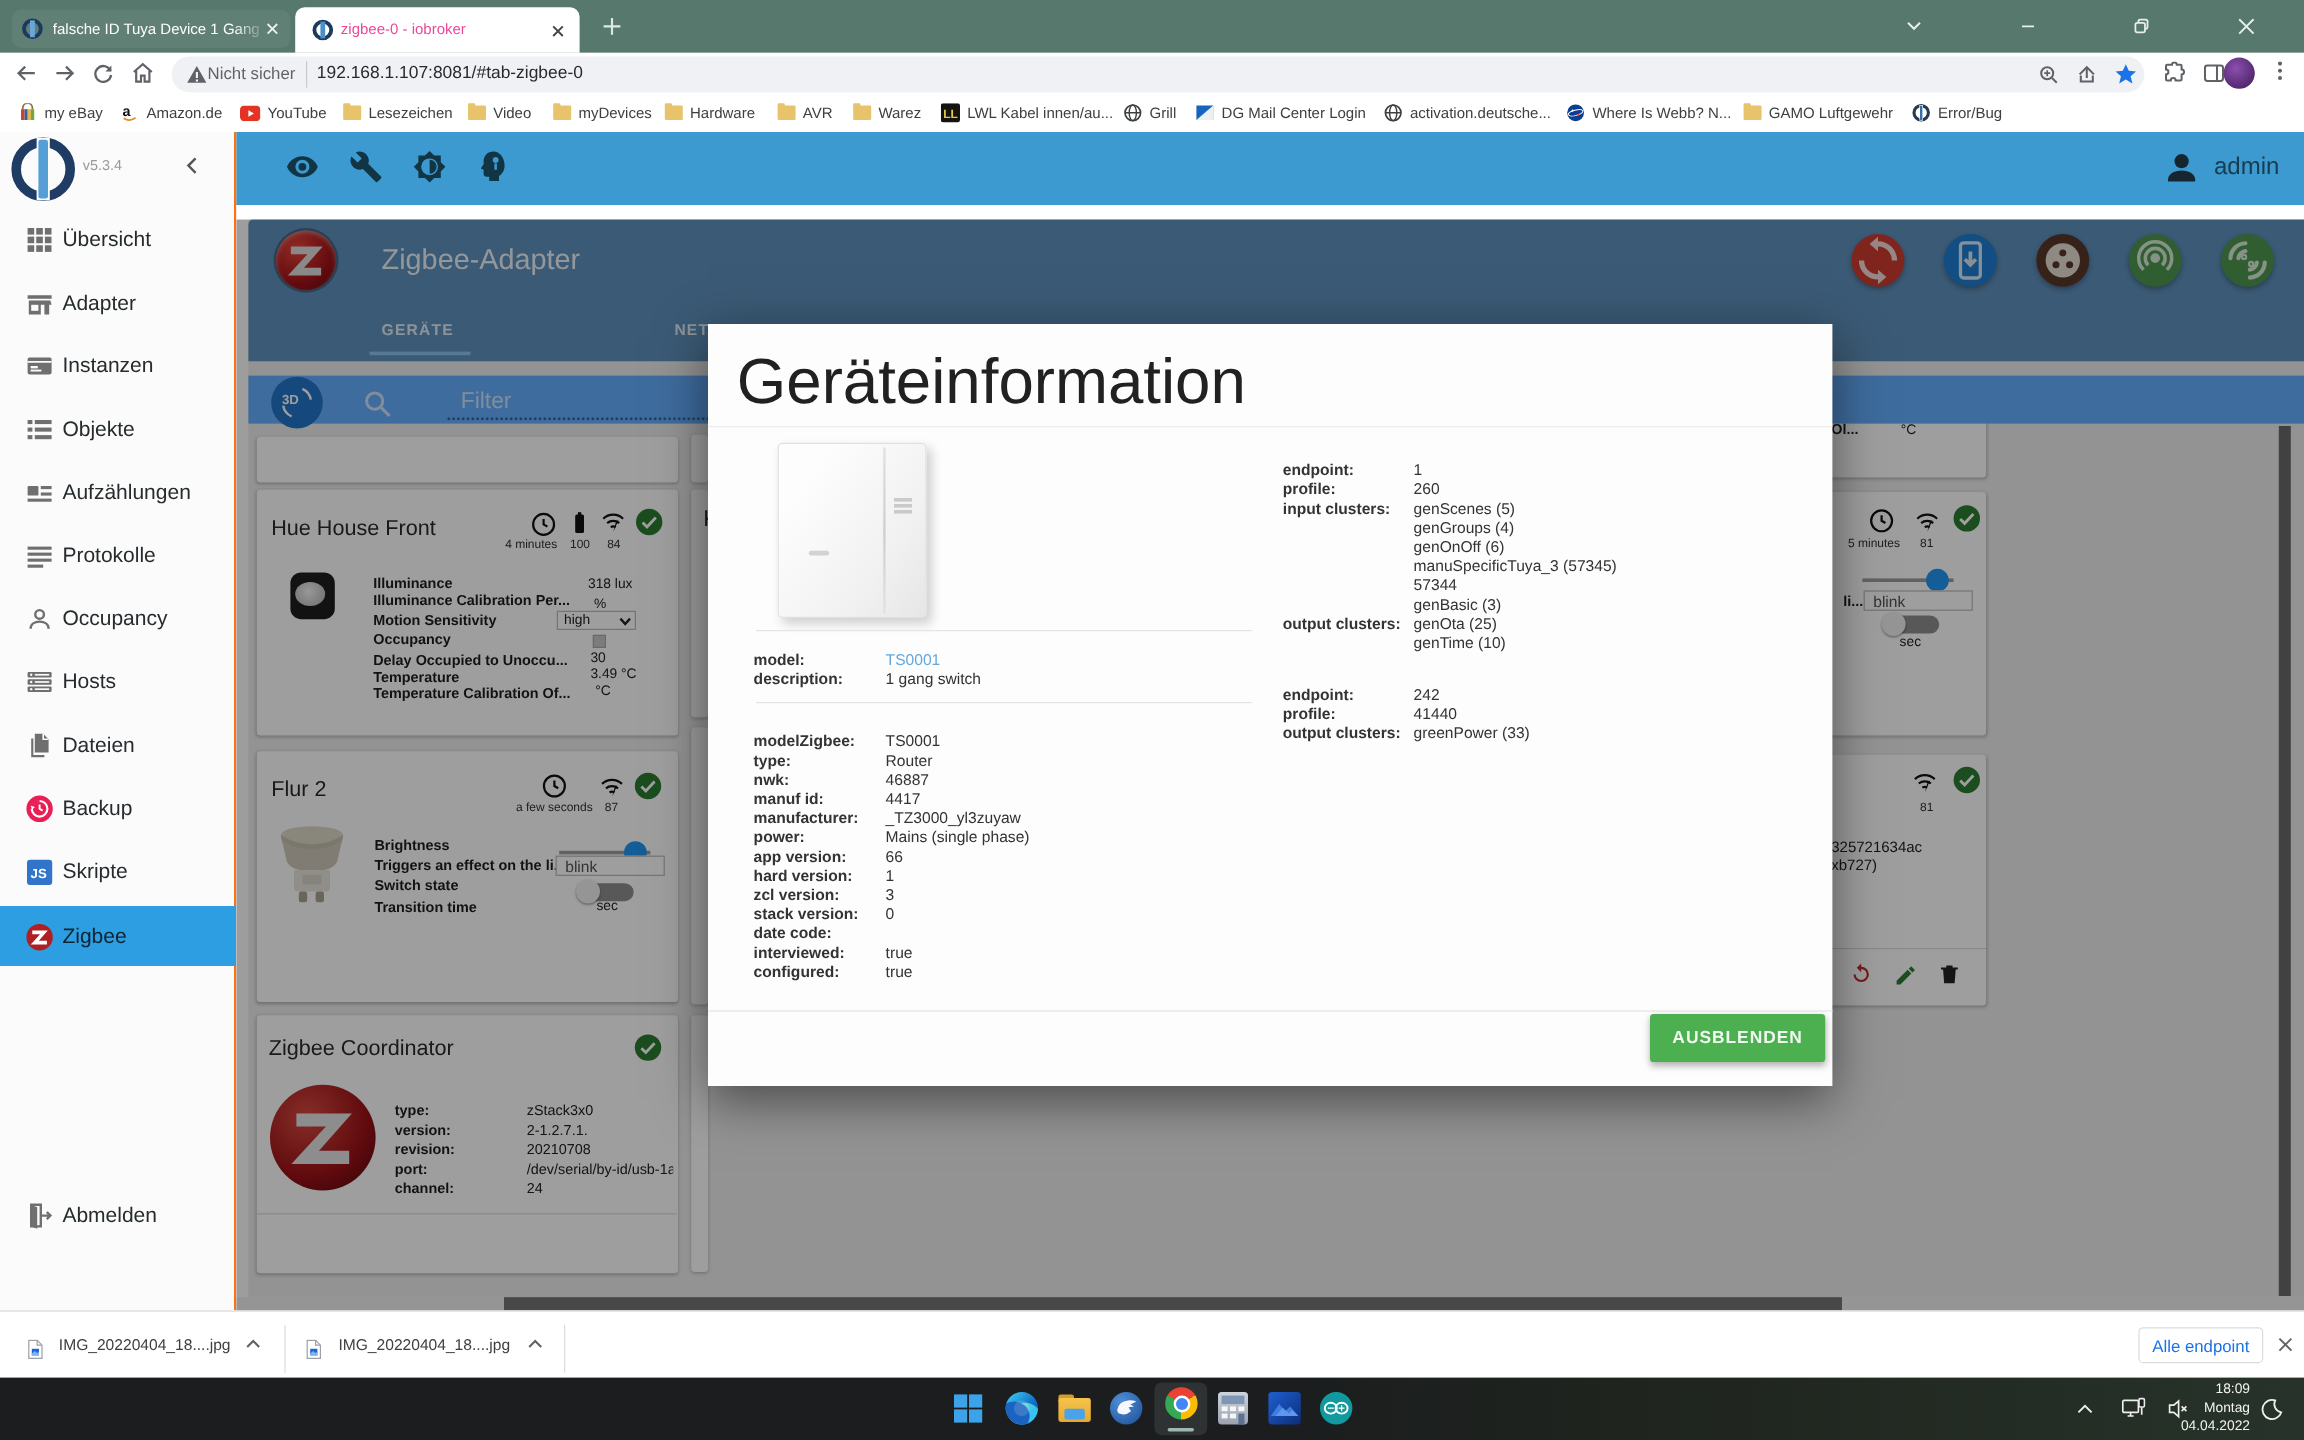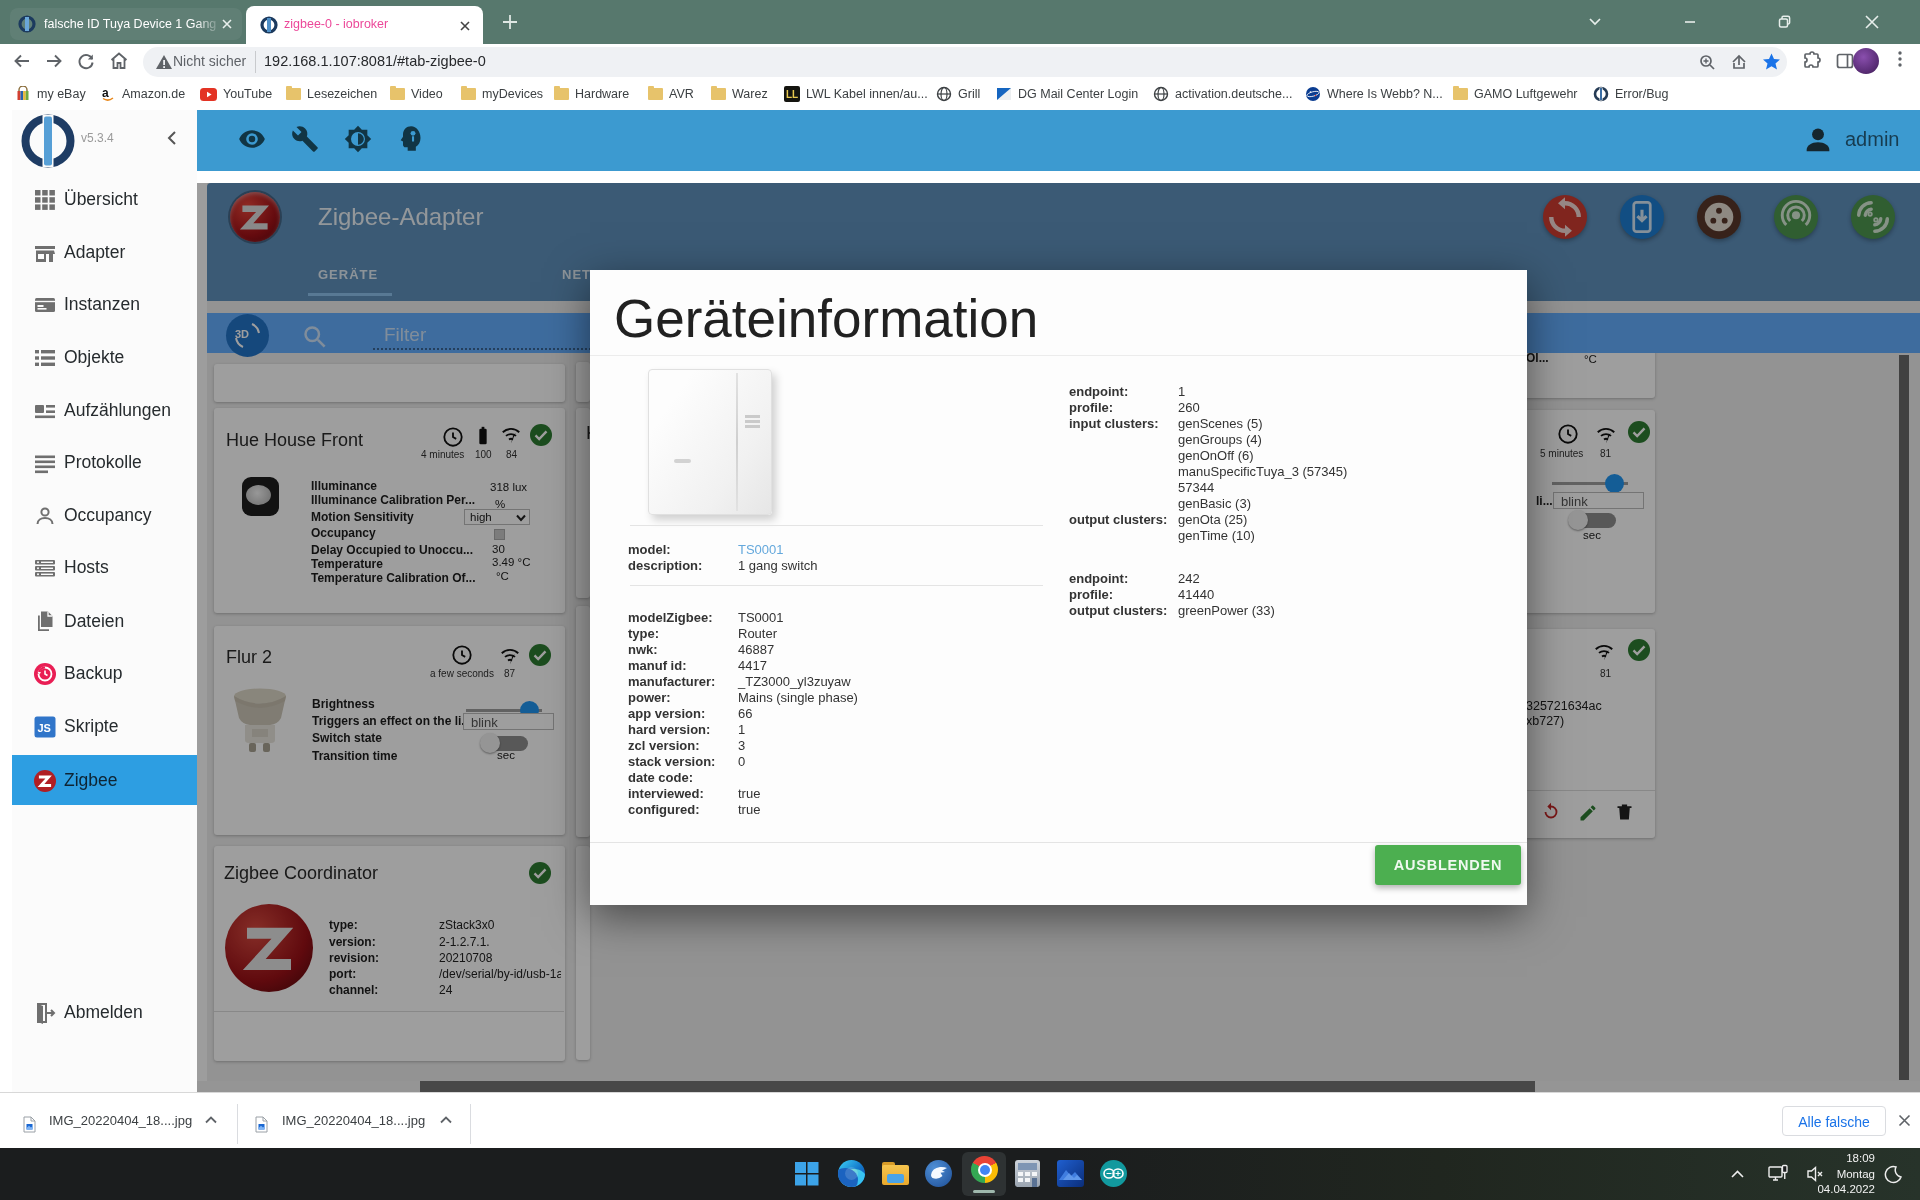--- a/index.html
+++ b/index.html
@@ -18,21 +18,21 @@
   #omnibox { position:absolute; left:143px; top:3px; width:1644px; height:30px; background:#eff1f4; border-radius:15px; }
 
   
   #bookmarks { position:absolute; left:0; top:78px; width:1920px; height:32px; background:#fff; }
   .bm { position:absolute; top:0; height:32px; display:flex; align-items:center; gap:6px; font-size:12.5px; color:#3c4043; white-space:nowrap; }
   .folder { width:15px; height:12px; background:#e7c36b; border-radius:1px; position:relative; }
   .folder:before { content:""; position:absolute; left:0; top:-2px; width:6px; height:3px; background:#e7c36b; border-radius:1px 1px 0 0; }
 
   
   #page { position:absolute; left:0; top:110px; width:1920px; height:982px; background:#fff; overflow:hidden; }
-  #sidebar { position:absolute; left:0; top:0; width:197px; height:982px; background:#fbfbfb; border-right:2px solid #f97316;margin-left:12px; }
+  #sidebar { position:absolute; left:0; top:0; width:197px; height:982px; background:#fbfbfb; border-right:2px solid #f97316; }
   .mi { position:absolute; left:0; width:197px; height:52px; }
   .mi .ico { position:absolute; left:21px; top:14px; width:24px; height:24px; color:#6f6f6f; }
   .mi .lbl { position:absolute; left:52px; top:15px; font-size:17.5px; color:#262b2e; }
   #appbar { position:absolute; left:197px; top:0; width:1723px; height:61px; background:#3c9ad0; }
 
   #content { position:absolute; z-index:0; left:197px; top:61px; width:1723px; height:921px; background:#fff; }
   #cbody { position:absolute; left:0; top:12px; width:1723px; height:898px; background:#ededed; }
   
   #phead { position:absolute; z-index:4; left:10px; top:0; width:1713px; height:118px; background:#5f91bd; border-radius:4px 0 0 0; }
   #fbar { position:absolute; z-index:5; left:10px; top:130px; width:1713px; height:40px; background:#64aeff; }
@@ -732,21 +732,21 @@
       <path d="M1 1 H8 L12 5 V16 H1 Z" fill="#fff" stroke="#9aa0a6" stroke-width="1"></path>
       <path d="M8 1 V5 H12" fill="none" stroke="#9aa0a6" stroke-width="1"></path>
       <rect x="3.5" y="8" width="6" height="5.5" fill="#1967d2"></rect>
       <path d="M3.5 12 L6 9.8 L8 11.5 L9.5 10.3 V13.5 H3.5 Z" fill="#7db3f5"></path>
     </svg>
   <div class="abs" style="left:282px;top:20px;font-size:13px;color:#3c4043">IMG_20220404_18....jpg</div>
   <svg class="abs" style="left:438px;top:19px" width="16" height="16" viewBox="0 0 16 16">
       <path d="M3 10.5 L8 5.5 L13 10.5" fill="none" stroke="#5f6368" stroke-width="1.8"></path>
     </svg>
   <div class="abs" style="left:470px;top:11px;width:1px;height:40px;background:#dadce0"></div>
-  <div class="abs" style="left:1782px;top:13px;width:104px;height:30px;border:1px solid #dadce0;border-radius:4px;text-align:center;line-height:30px;font-size:14px;color:#1a73e8">Alle falsche</div>
+  <div class="abs" style="left:1782px;top:13px;width:104px;height:30px;border:1px solid #dadce0;border-radius:4px;text-align:center;line-height:30px;font-size:14px;color:#1a73e8">Alle endpoint</div>
   <svg class="abs" style="left:1897px;top:20px" width="15" height="15" viewBox="0 0 15 15">
       <path d="M2.5 2.5 L12.5 12.5 M12.5 2.5 L2.5 12.5" stroke="#5f6368" stroke-width="1.6"></path>
     </svg>
 </div>
 <div id="taskbar">
 
   <svg class="abs" style="left:793px;top:12px" width="27" height="27" viewBox="0 0 27 27">
       <g fill="#3ca3e8">
         <rect x="2" y="2" width="11" height="11"></rect>
         <rect x="14.5" y="2" width="11" height="11"></rect>

